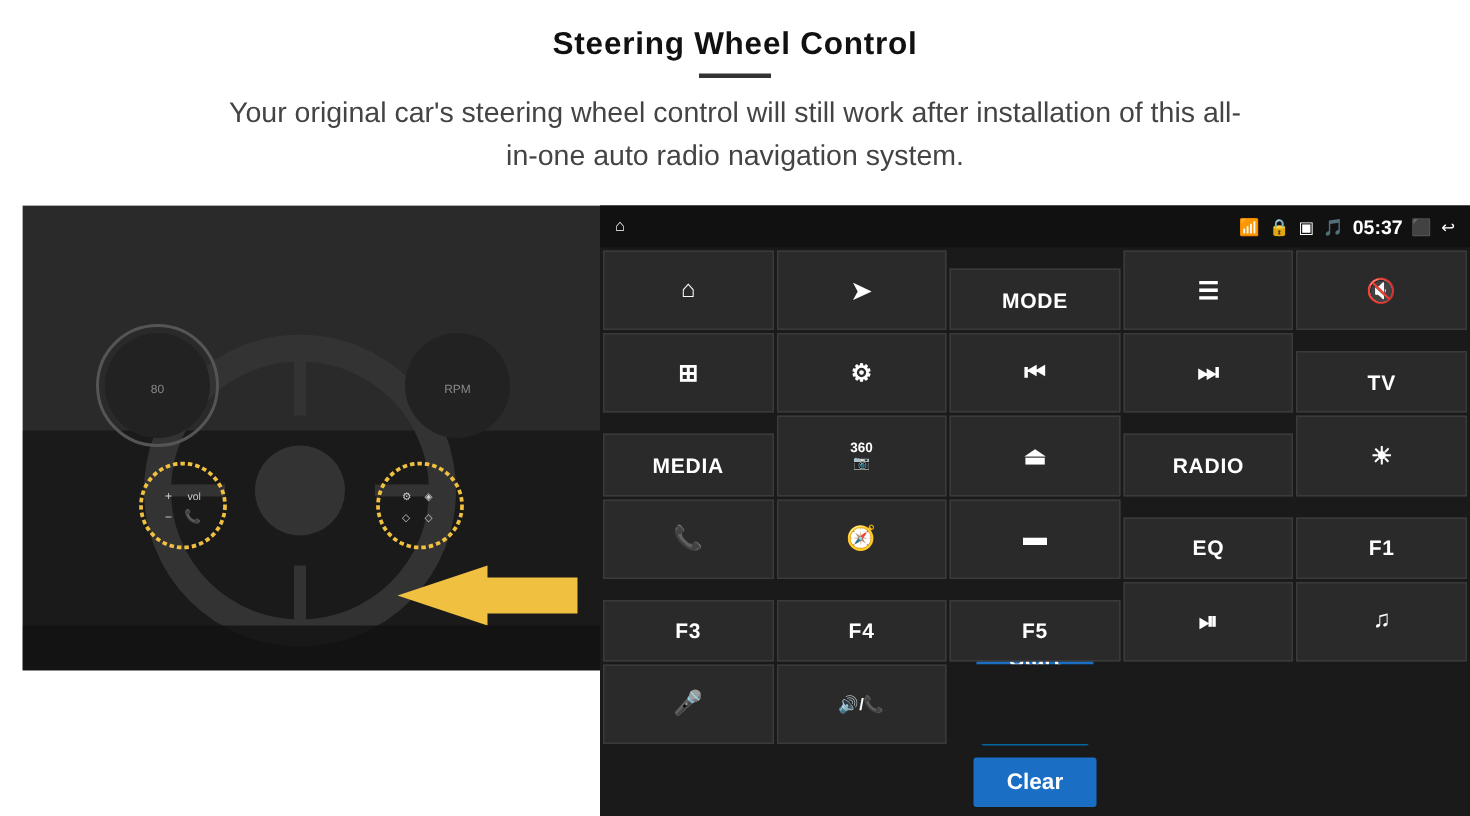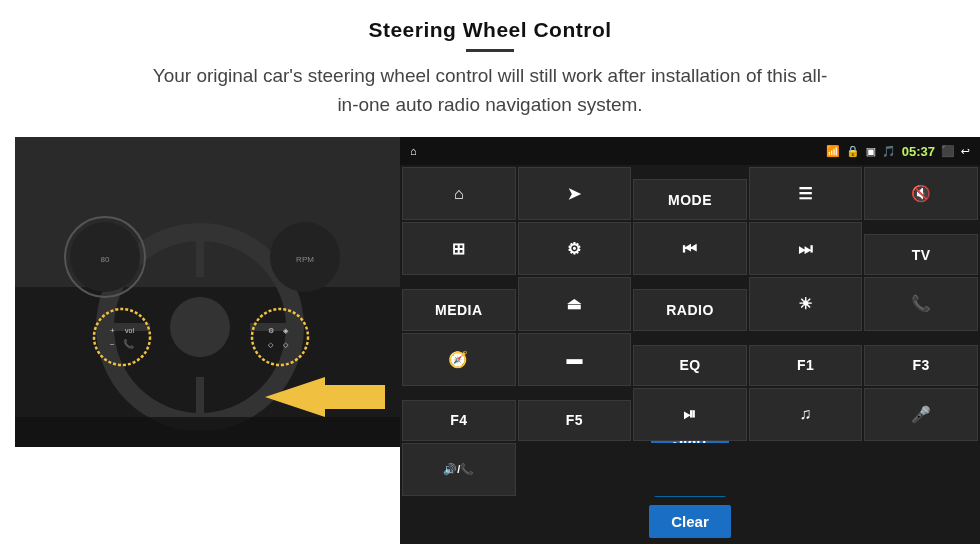--- a/index.html
+++ b/index.html
@@ -88,21 +88,21 @@
       align-items: center;
       gap: 6px;
       font-size: 13px;
       color: #fff;
     }
     .status-icon {
       color: #fff;
       font-size: 11px;
     }
     .status-time {
-      color: #bef264;
+      color: #ffffff;
       font-size: 13px;
       font-weight: bold;
     }
     
     .button-grid {
       flex: 1;
       display: grid;
       grid-template-columns: repeat(5, 1fr);
       grid-template-rows: repeat(6, 1fr);
       gap: 2px;
@@ -265,20 +265,23 @@
           <span class="icon-text">⏭</span>
         </div>
         <div class="ctrl-btn text-btn">
           <span>TV</span>
         </div>
         <div class="ctrl-btn text-btn">
           <span>MEDIA</span>
         </div>
 
         <div class="ctrl-btn">
+          <span style="font-size:9px;text-align:center;line-height:1.1;">360<br>📷</span>
+        </div>
+        <div class="ctrl-btn">
           <span class="icon-text">⏏</span>
         </div>
         <div class="ctrl-btn text-btn">
           <span>RADIO</span>
         </div>
         <div class="ctrl-btn">
           <span class="icon-text">☀</span>
         </div>
 
         <div class="ctrl-btn">

